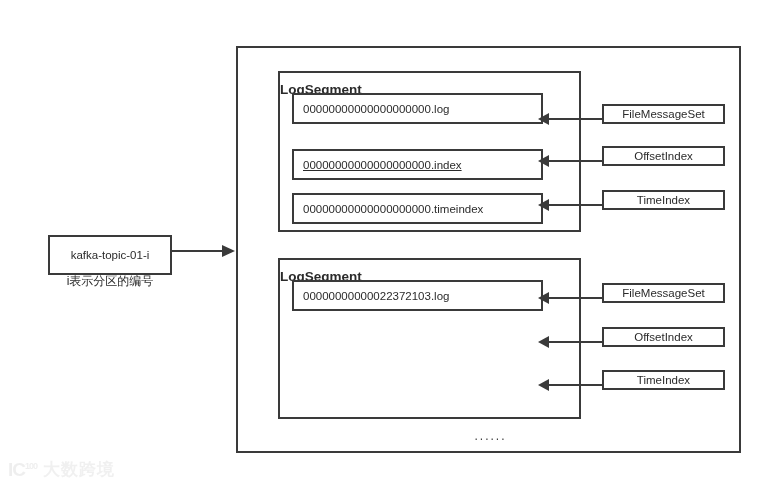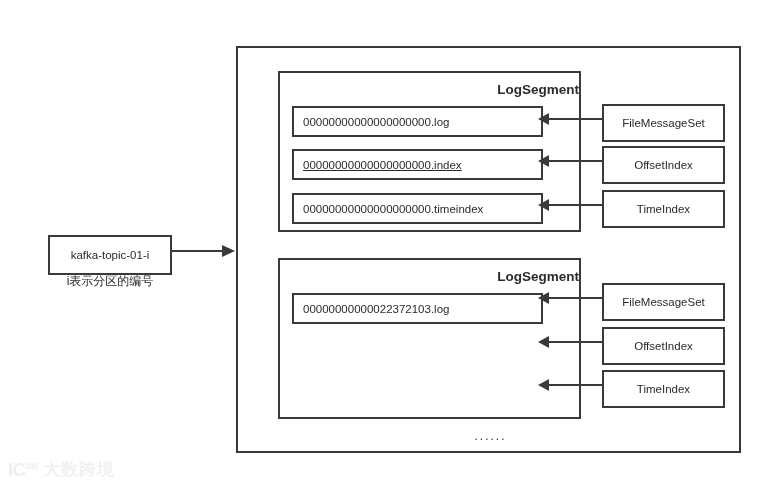--- a/index.html
+++ b/index.html
@@ -56,45 +56,45 @@
     background: #ffffff;
   }
   .segment-1 { top: 23px;  height: 161px; }
   .segment-2 { top: 210px; height: 161px; }
 
   .segment-title {
     position: absolute;
     left: 0;
     top: 9px;
     width: 100%;
-    text-align: right;
+    text-align: left;
     font-size: 13.5px;
     font-weight: bold;
     color: #2b2b2b;
   }
 
   .filebox {
     left: 12px;
     width: 251px;
     height: 31px;
     display: flex;
     align-items: center;
     padding-left: 9px;
     font-size: 11.5px;
     color: #2b2b2b;
     white-space: nowrap;
   }
-  .fb-1 { top: 33px; }
+  .fb-1 { top: 20px; }
   .fb-2 { top: 76px; text-decoration: underline; }
   .fb-3 { top: 120px; }
 
   
   .classbox {
     width: 123px;
-    height: 38px;
+    height: 20px;
     display: flex;
     align-items: center;
     justify-content: center;
     font-size: 11.5px;
     color: #2b2b2b;
     left: 602px;
   }
   .cb-1a { top: 104px; }
   .cb-2a { top: 146px; }
   .cb-3a { top: 190px; }

